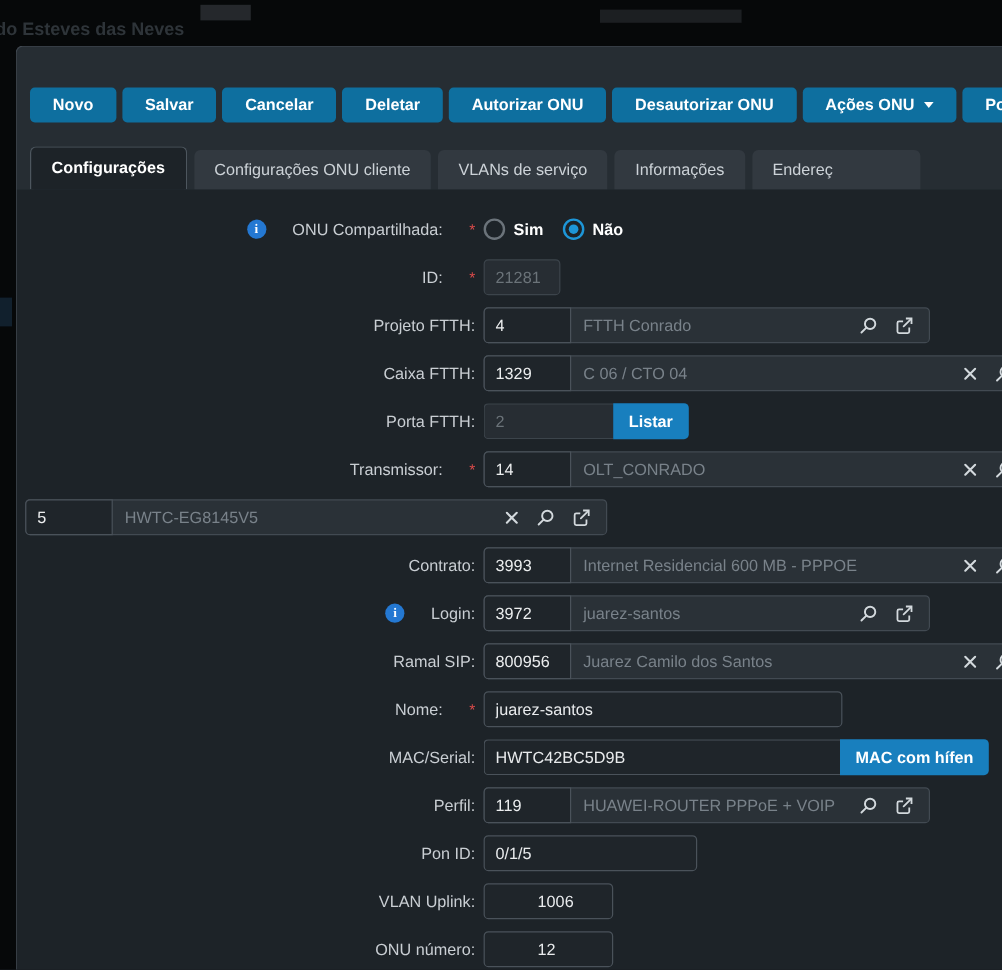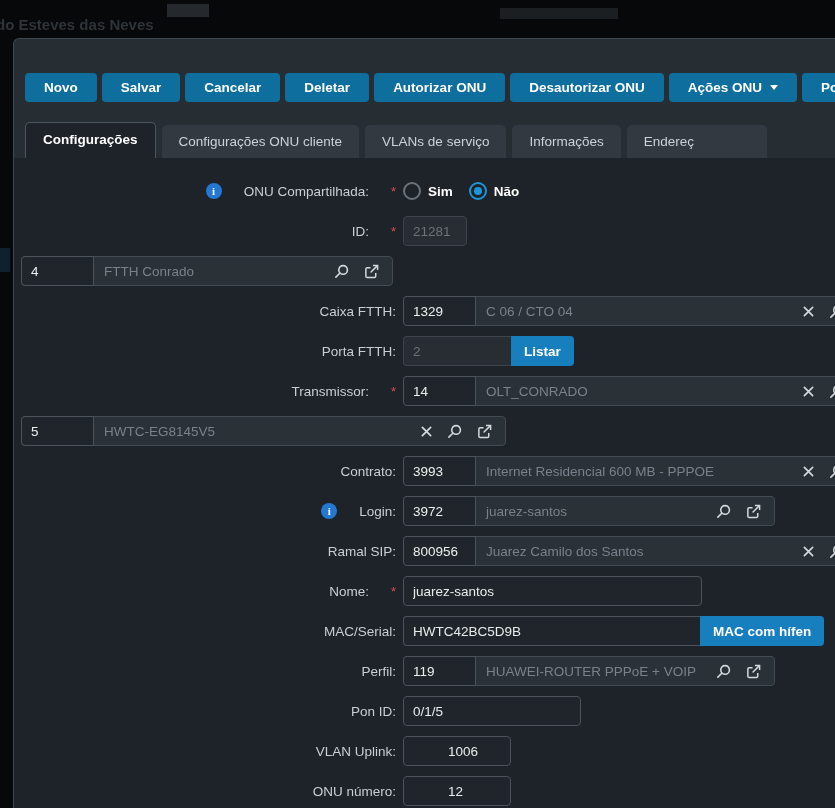--- a/index.html
+++ b/index.html
@@ -141,20 +141,23 @@
       <div class="lbl">
         <span>ID:</span>
         <span class="req">*</span>
       </div>
       <div class="fa">
         <input class="inp disabled w-id" readonly="" value="21281" style="">
       </div>
     </div>
 
     <div class="row">
+      <div class="lbl">
+        <span>Projeto FTTH:</span>
+      </div>
       <div class="fa">
         <div class="comp comp-sm">
           <input class="code" value="4" style="">
           <span class="desc">FTTH Conrado</span>
           <span class="icons">
             <span class="icon-btn">
                 <svg width="15" height="15" viewBox="0 0 16 16" fill="none">
                   <circle cx="9.7" cy="6.3" r="4.6" stroke="#d3d9dd" stroke-width="1.7"></circle>
                   <path d="M6.4 9.6 L2 14" stroke="#d3d9dd" stroke-width="1.7" stroke-linecap="round"></path>
                 </svg>

